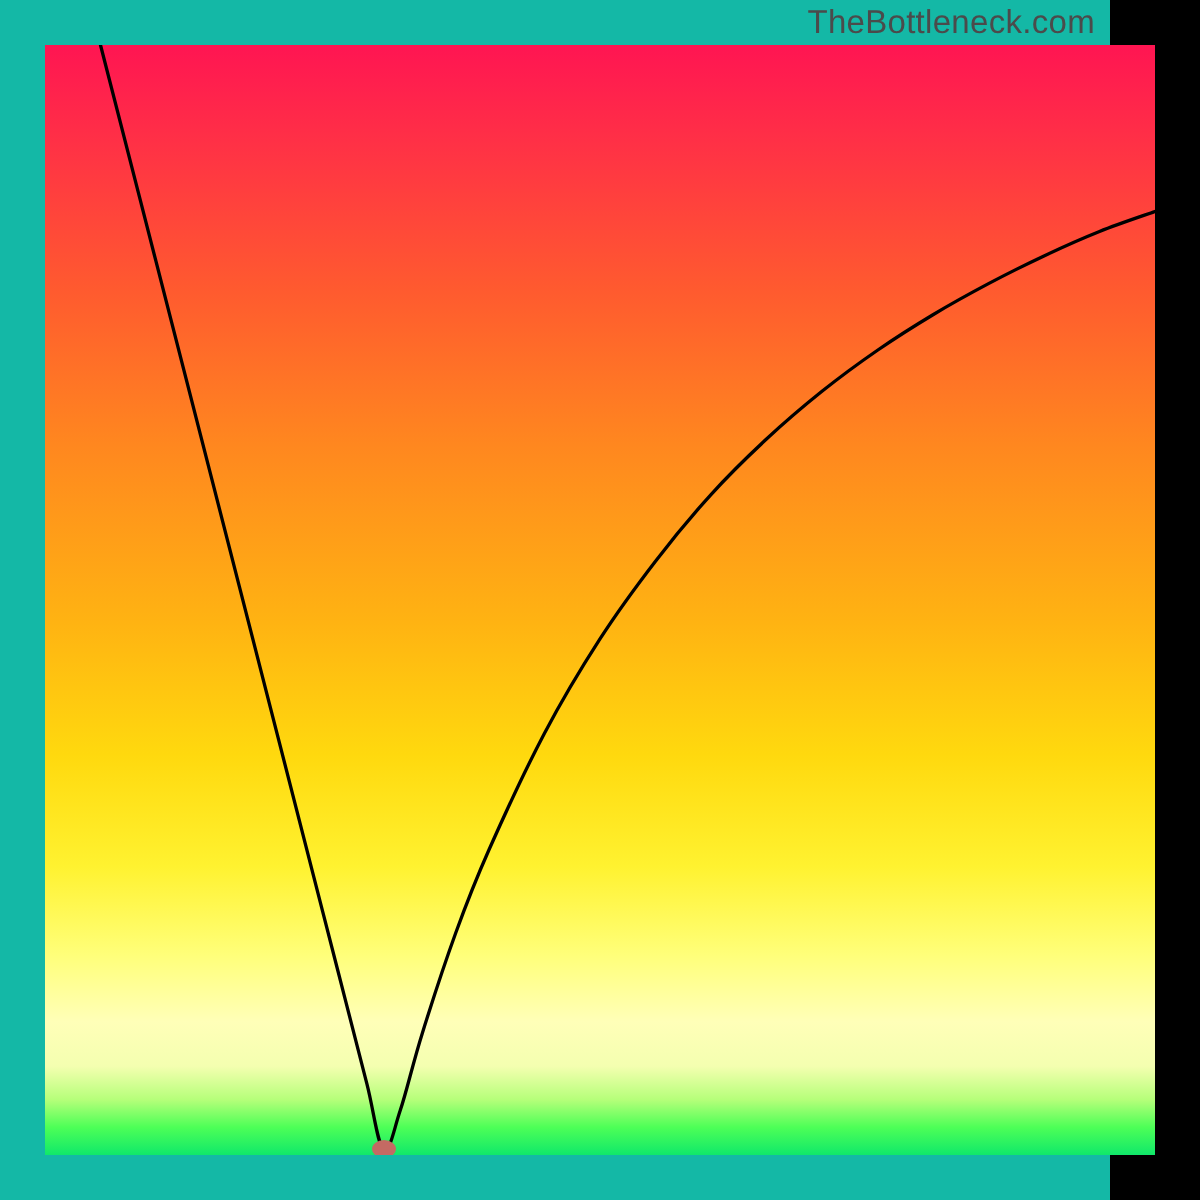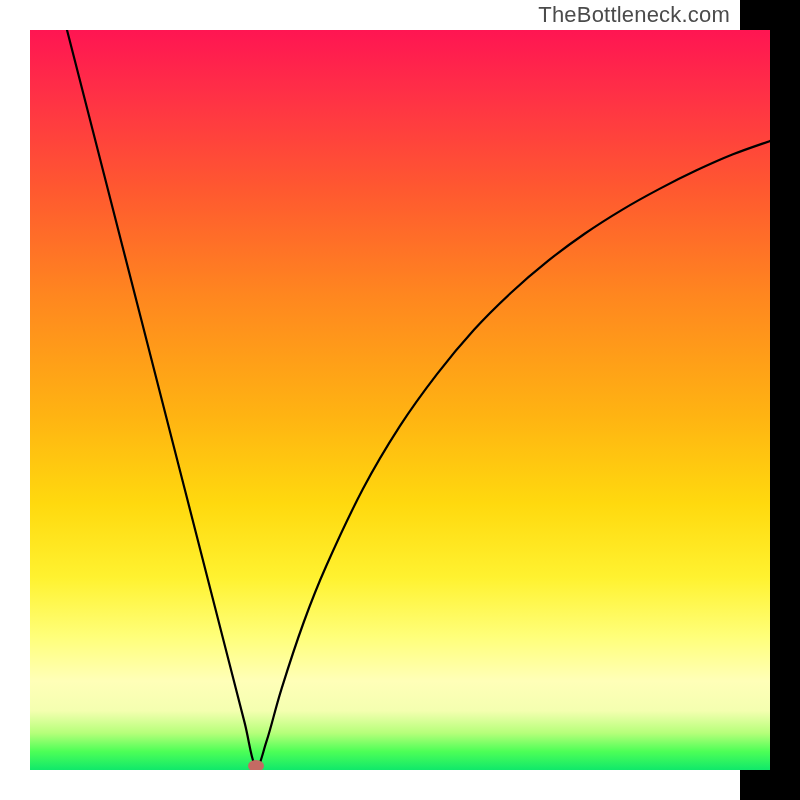--- a/index.html
+++ b/index.html
@@ -8,21 +8,21 @@
     width: 800px;
     height: 800px;
     overflow: hidden;
     background: #000;
     font-family: Arial, Helvetica, sans-serif;
   }
   .frame {
     position: relative;
     width: 740px;
     height: 800px;
-    background: #ffffff;
+    background: #14b8a6;
   }
   .watermark {
     position: absolute;
     top: 2px;
     right: 10px;
     color: #4b4b4b;
     font-size: 22px;
     font-weight: 500;
     letter-spacing: 0.2px;
     z-index: 5;

